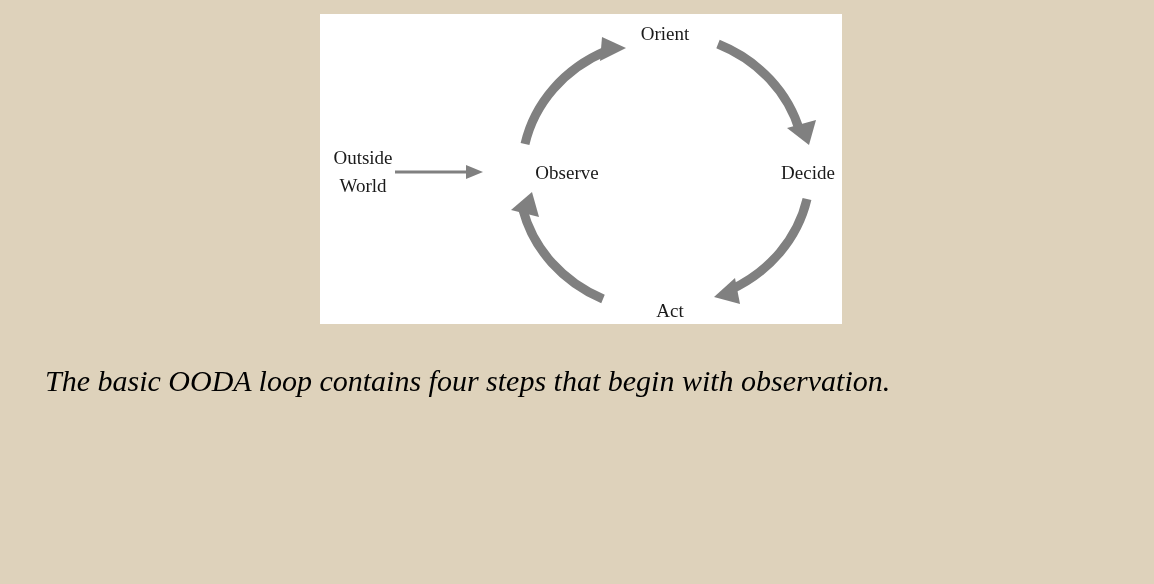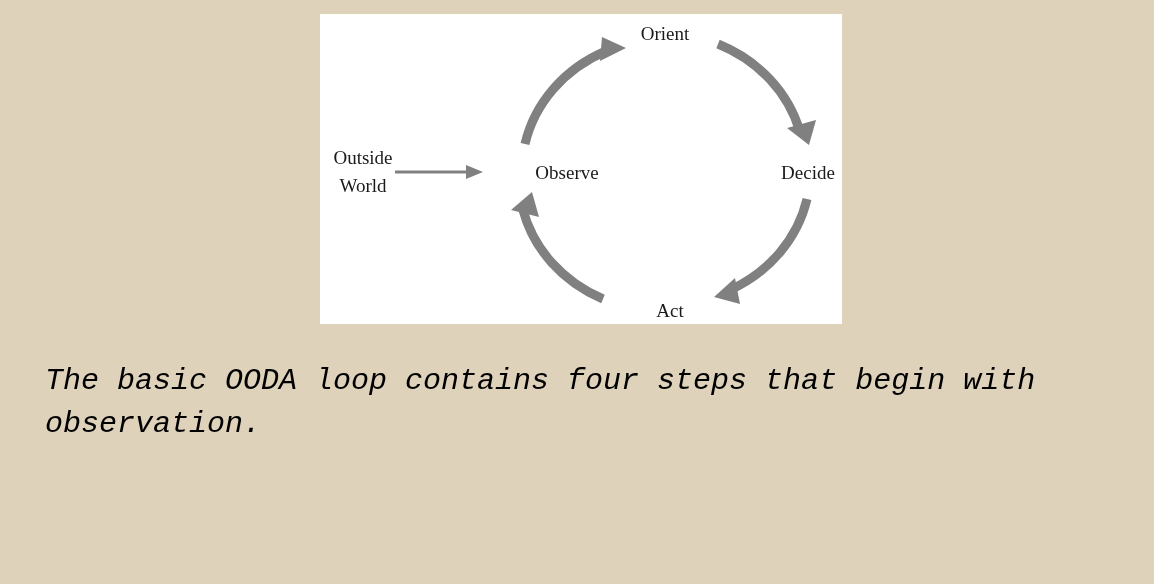--- a/index.html
+++ b/index.html
@@ -44,21 +44,21 @@
   #figure-number {
     font-family: "Liberation Serif", serif;
     font-weight: bold;
     font-size: 31px;
     color: #000000;
     letter-spacing: 0.2px;
     margin: 0 0 18px 0;
     line-height: 1.1;
   }
   #caption-text {
-    font-family: Liberation Mono, monospace;
+    font-family: Liberation Serif, serif;
     font-style: italic;
     font-size: 30px;
     color: #000000;
     line-height: 1.42;
     margin: 0;
     max-width: 1015px;
   }
 </style>
 </head>
 <body>

